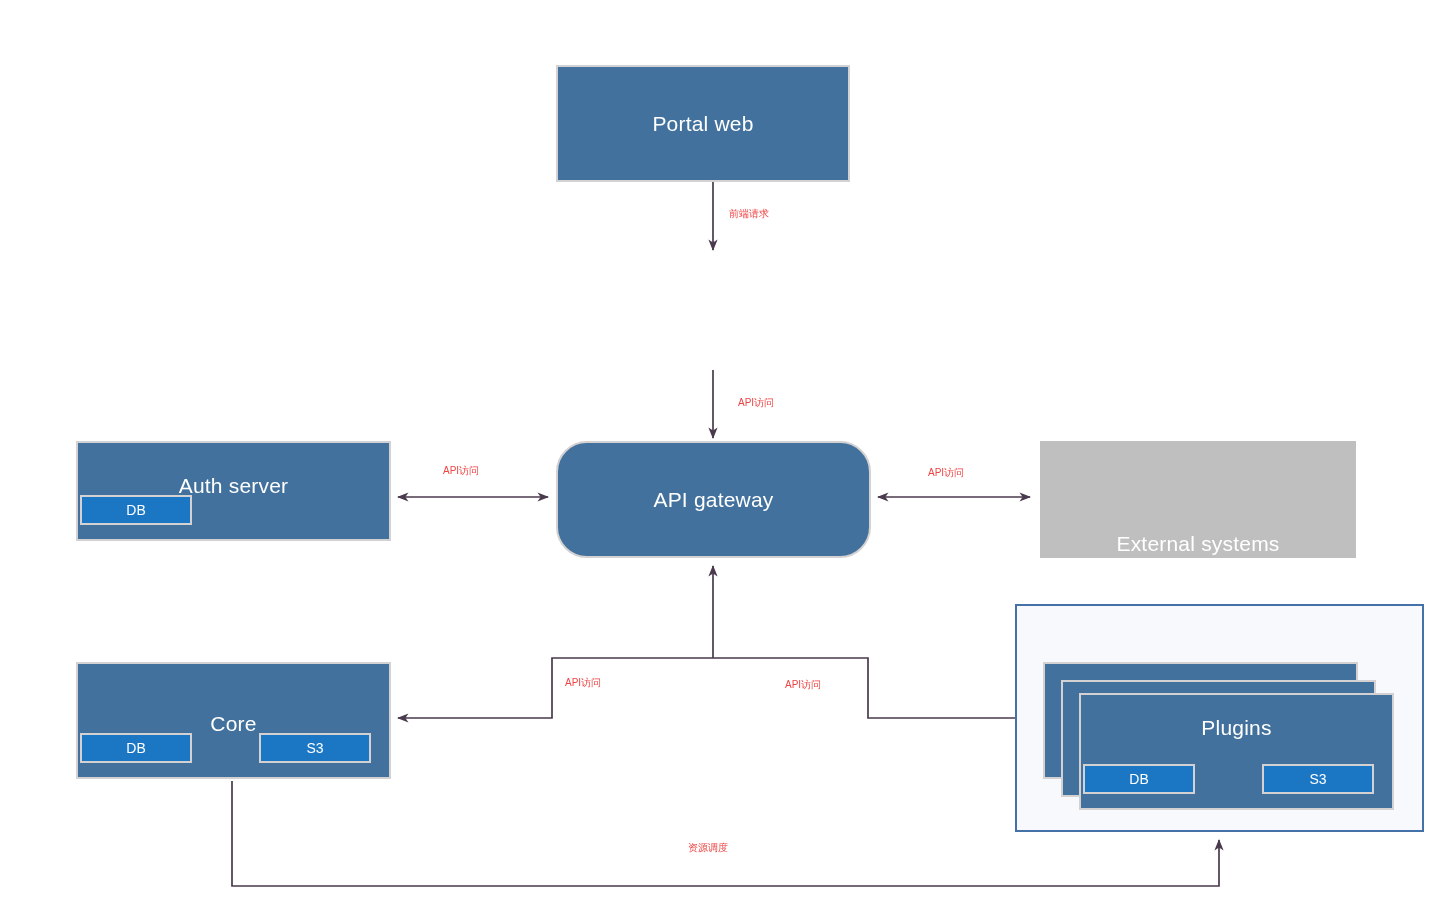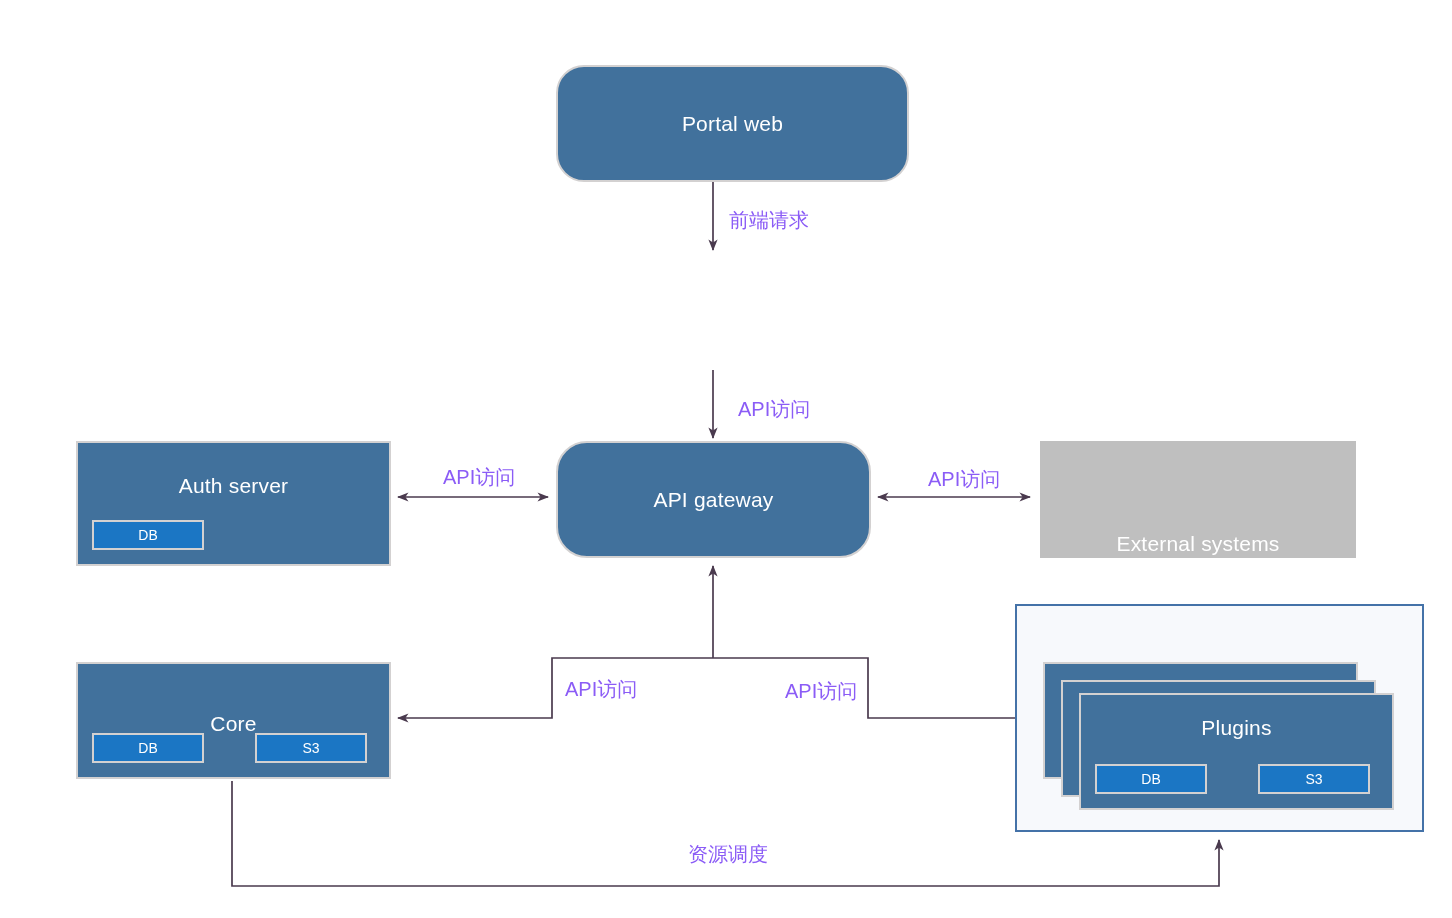--- a/index.html
+++ b/index.html
@@ -49,25 +49,25 @@
     border-color: #BFBFBF;
   }
   .node.has-badges {
     justify-content: flex-start;
   }
 
   
   .badge-row {
     position: absolute;
     left: 0;
-    right: 8px;
+    right: 16px;
     bottom: 14px;
     display: flex;
     justify-content: space-between;
-    padding: 0 14px;
+    padding: 0 2px;
     box-sizing: border-box;
   }
   .badge-row.single {
     justify-content: flex-start;
   }
   .badge {
     box-sizing: border-box;
     background: #1B76C4;
     border: 2px solid #D3D1D1;
     color: #FFFFFF;
@@ -90,22 +90,22 @@
     position: absolute;
     box-sizing: border-box;
     background: #41719C;
     border: 2px solid #D3D1D1;
     z-index: 3;
   }
 
   
   .edge-label {
     position: absolute;
-    font-size: 20px;
-    color: #8b5cf6;
+    font-size: 10px;
+    color: #ef4444;
     white-space: nowrap;
     z-index: 4;
     background: transparent;
   }
 </style>
 </head>
 <body>
 
 <div id="canvas">
 
@@ -146,30 +146,30 @@
   <div class="edge-label" style="left:443px; top:464px;">API访问</div>
 
   <div class="edge-label" style="left:928px; top:466px;">API访问</div>
 
   <div class="edge-label" style="left:565px; top:676px;">API访问</div>
 
   <div class="edge-label" style="left:785px; top:678px;">API访问</div>
 
   <div class="edge-label" style="left:688px; top:841px;">资源调度</div>
 
-  <div class="node" style="left:556px; top:65px; width:353px; height:117px;border-radius:28px;">
+  <div class="node" style="left:556px; top:65px; width:294px; height:117px;">
     <div class="node-title">Portal web</div>
   </div>
 
 
   <div class="node" style="left:556px; top:441px; width:315px; height:117px;border-radius:31px;">
     <div class="node-title">API gateway</div>
   </div>
 
-  <div class="node has-badges" style="left:76px; top:441px; width:315px; height:125px;">
+  <div class="node has-badges" style="left:76px; top:441px; width:315px; height:100px;">
     <div class="node-title" style="margin-top:30px;">Auth server</div>
     <div class="badge-row single">
       <div class="badge">DB</div>
     </div>
   </div>
 
   <div class="node gray" style="left:1040px; top:441px; width:316px; height:117px;justify-content:flex-end;">
     <div class="node-title">External systems</div>
   </div>
 

